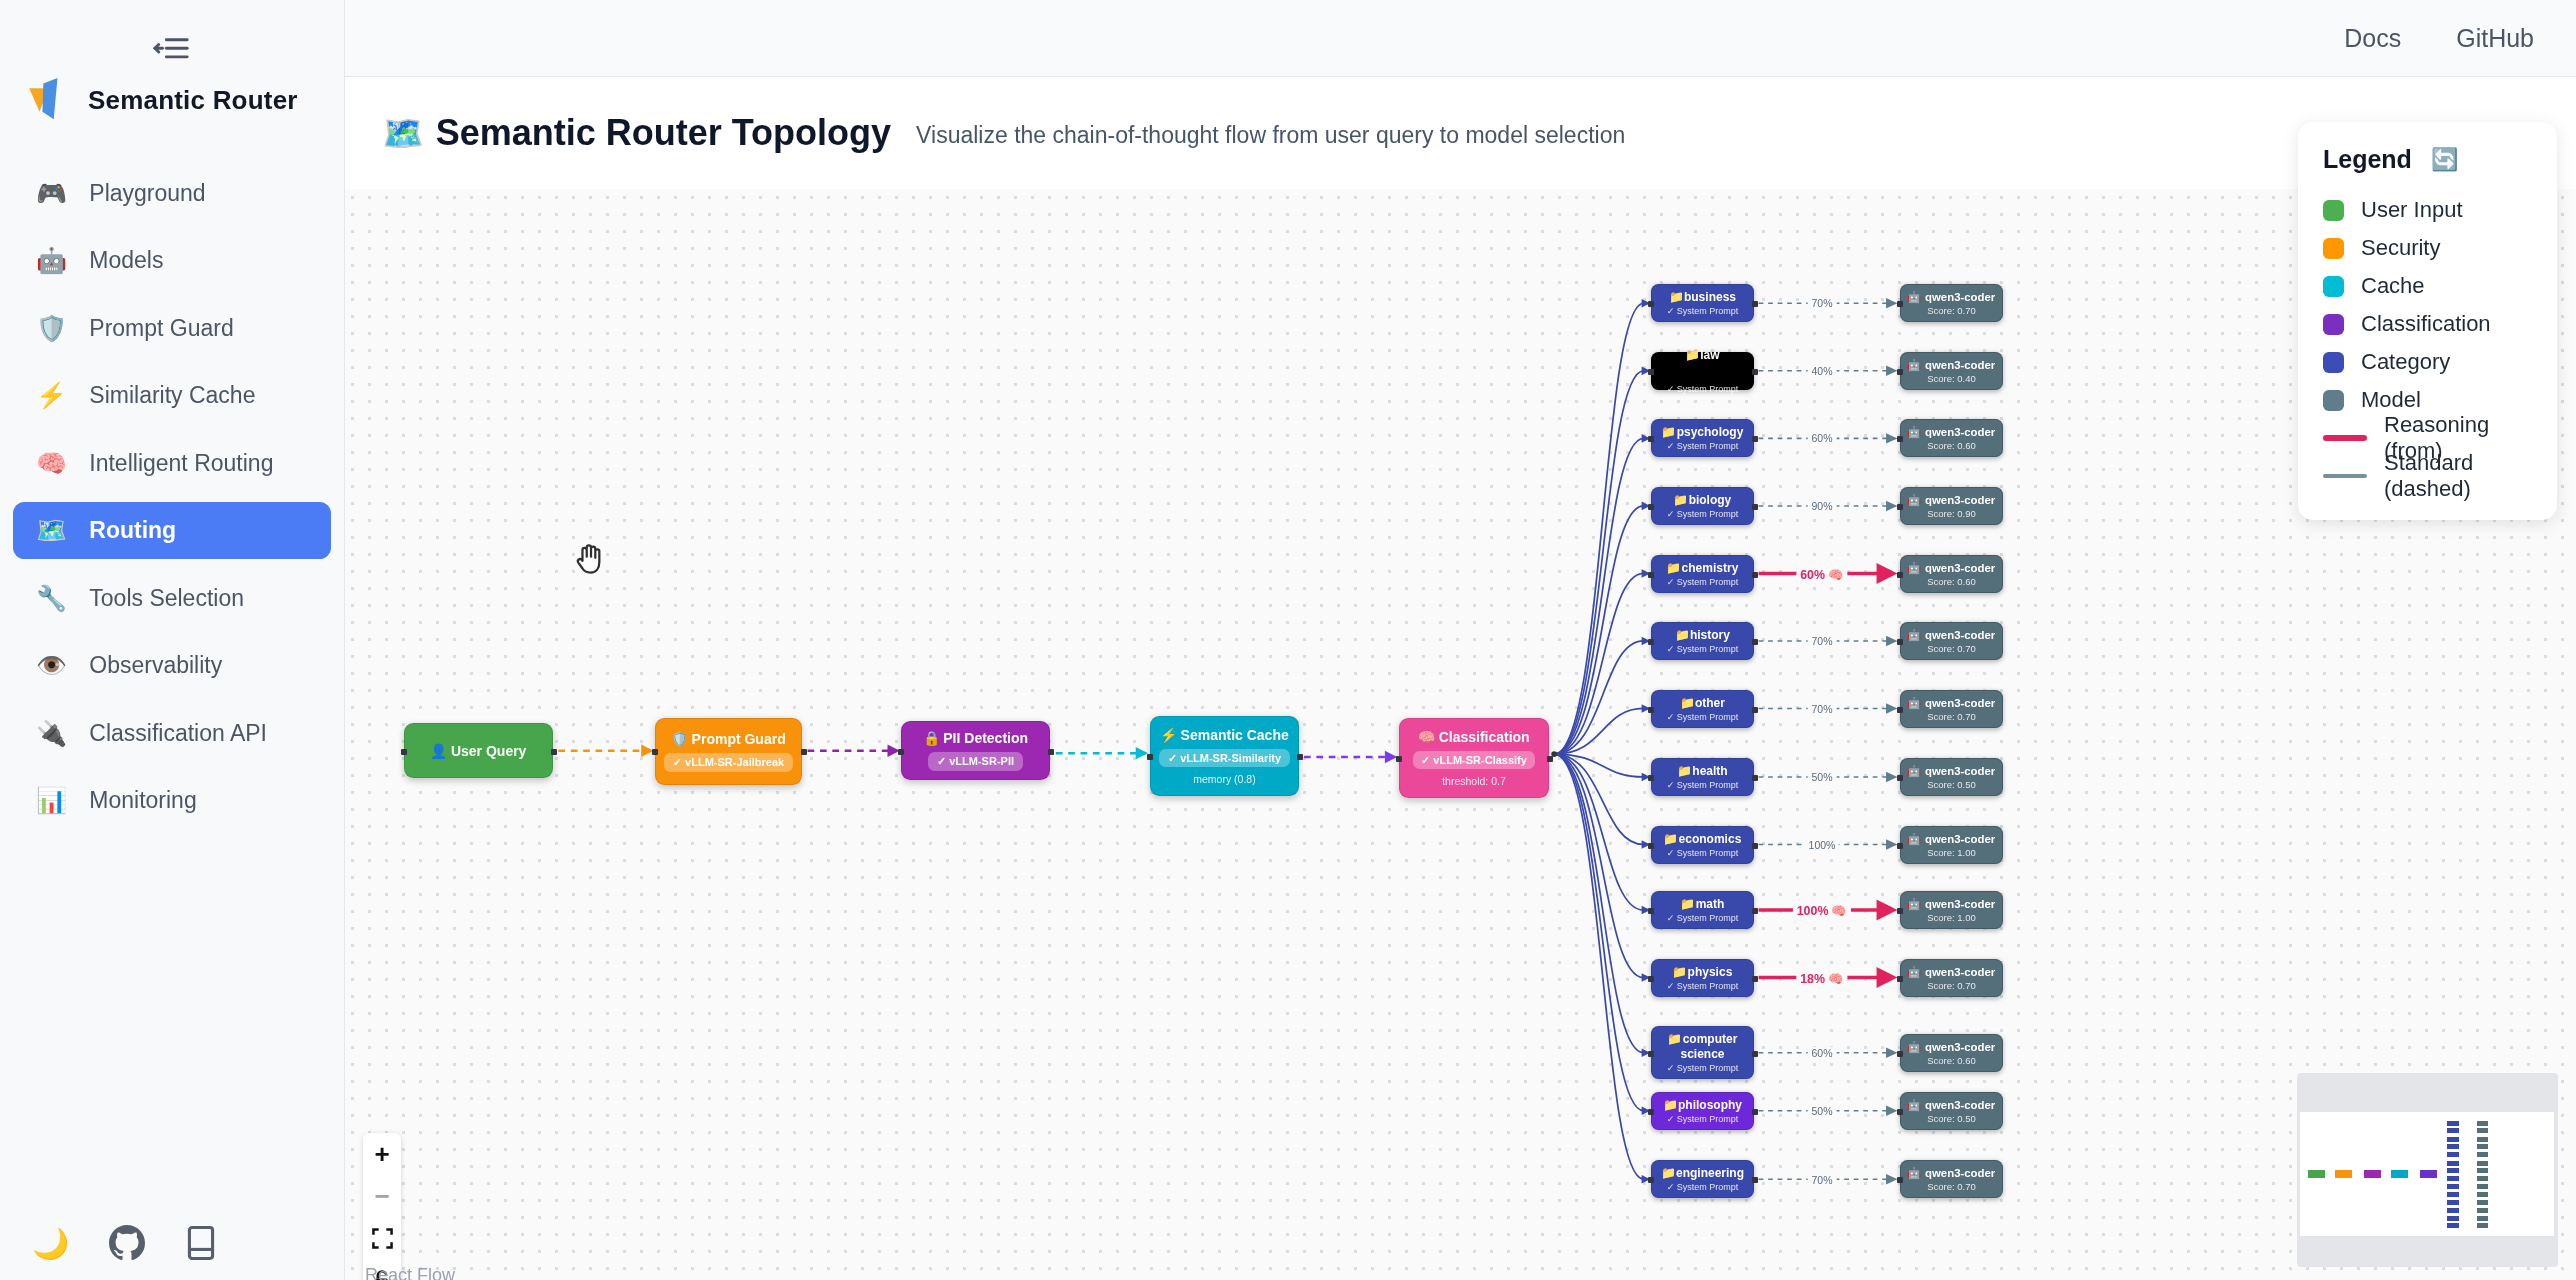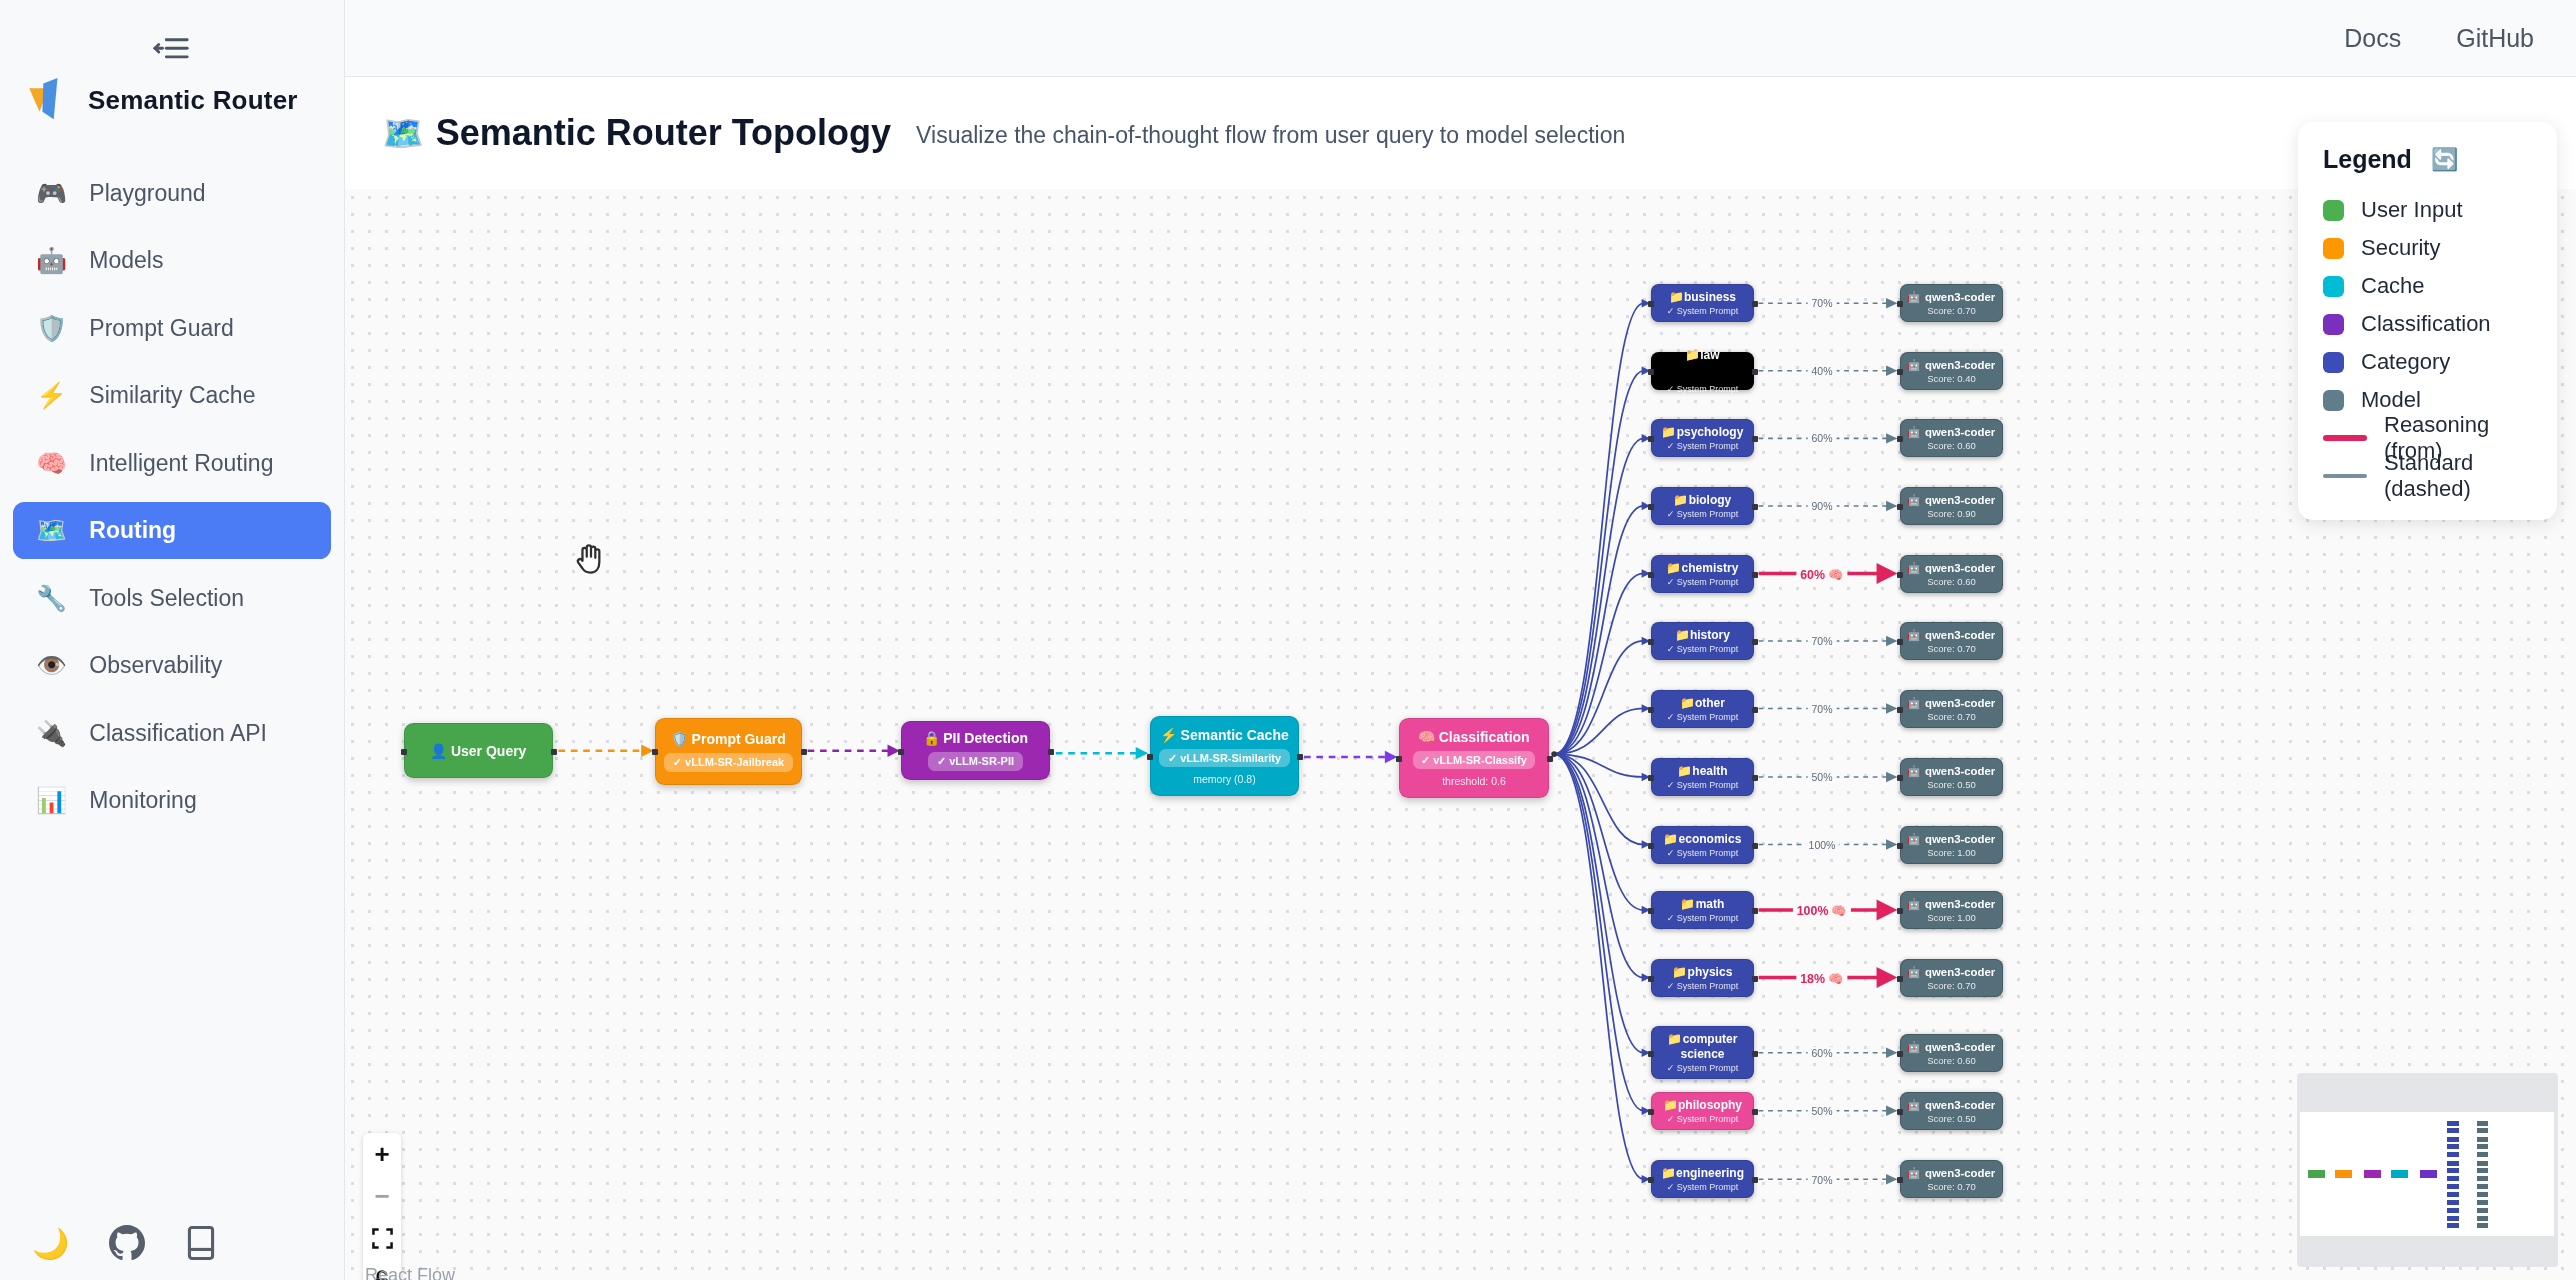--- a/index.html
+++ b/index.html
@@ -271,21 +271,21 @@
         <div class="pipe-node" style="left: 806px; top: 639px; width: 149px; height: 80px; background: rgb(0, 169, 198);">
           <div class="pipe-title"><span class="ic">⚡</span>Semantic Cache</div>
           <div class="pipe-badge">✓ vLLM-SR-Similarity</div>
           <div class="pipe-sub">memory (0.8)</div>
           <div class="handle" style="left: -3.8px; top: 37px;"></div>
           <div class="handle" style="left: 146px; top: 37px;"></div>
         </div>
         <div class="pipe-node" style="left: 1055px; top: 641px; width: 150px; height: 80px; background: #ec4899;">
           <div class="pipe-title"><span class="ic">🧠</span>Classification</div>
           <div class="pipe-badge">✓ vLLM-SR-Classify</div>
-          <div class="pipe-sub">threshold: 0.6</div>
+          <div class="pipe-sub">threshold: 0.7</div>
           <div class="handle" style="left: -3.8px; top: 37px;"></div>
           <div class="handle" style="left: 147px; top: 37px;"></div>
         </div>
         <div class="cat-node" style="left: 1307px; top: 207px; height: 38px; background: rgb(57, 73, 171);">
           <div class="cat-title">📁business</div>
           <div class="cat-sub">✓ System Prompt</div>
           <div class="handle" style="left: -3.8px; top: 16px;"></div>
           <div class="handle" style="left: 100px; top: 16px;"></div>
         </div>
         <div class="model-node" style="left: 1556px; top: 207px; background: rgb(84, 110, 122);">
@@ -419,21 +419,21 @@
           <div class="cat-sub">✓ System Prompt</div>
           <div class="handle" style="left: -3.8px; top: 24px;"></div>
           <div class="handle" style="left: 100px; top: 24px;"></div>
         </div>
         <div class="model-node" style="left: 1556px; top: 957px; background: rgb(84, 110, 122);">
           <div class="model-title">🤖 qwen3-coder</div>
           <div class="model-score">Score: 0.60</div>
           <div class="handle" style="left: -3.8px; top: 16px;"></div>
         </div>
         <div class="edge-label" style="left: 1478px; top: 976px;">60%</div>
-        <div class="cat-node" style="left: 1307px; top: 1015px; height: 38px; background: #ec4899;">
+        <div class="cat-node" style="left: 1307px; top: 1015px; height: 38px; background: #6d28d9;">
           <div class="cat-title">📁philosophy</div>
           <div class="cat-sub">✓ System Prompt</div>
           <div class="handle" style="left: -3.8px; top: 16px;"></div>
           <div class="handle" style="left: 100px; top: 16px;"></div>
         </div>
         <div class="model-node" style="left: 1556px; top: 1015px; background: rgb(84, 110, 122);">
           <div class="model-title">🤖 qwen3-coder</div>
           <div class="model-score">Score: 0.50</div>
           <div class="handle" style="left: -3.8px; top: 16px;"></div>
         </div>

